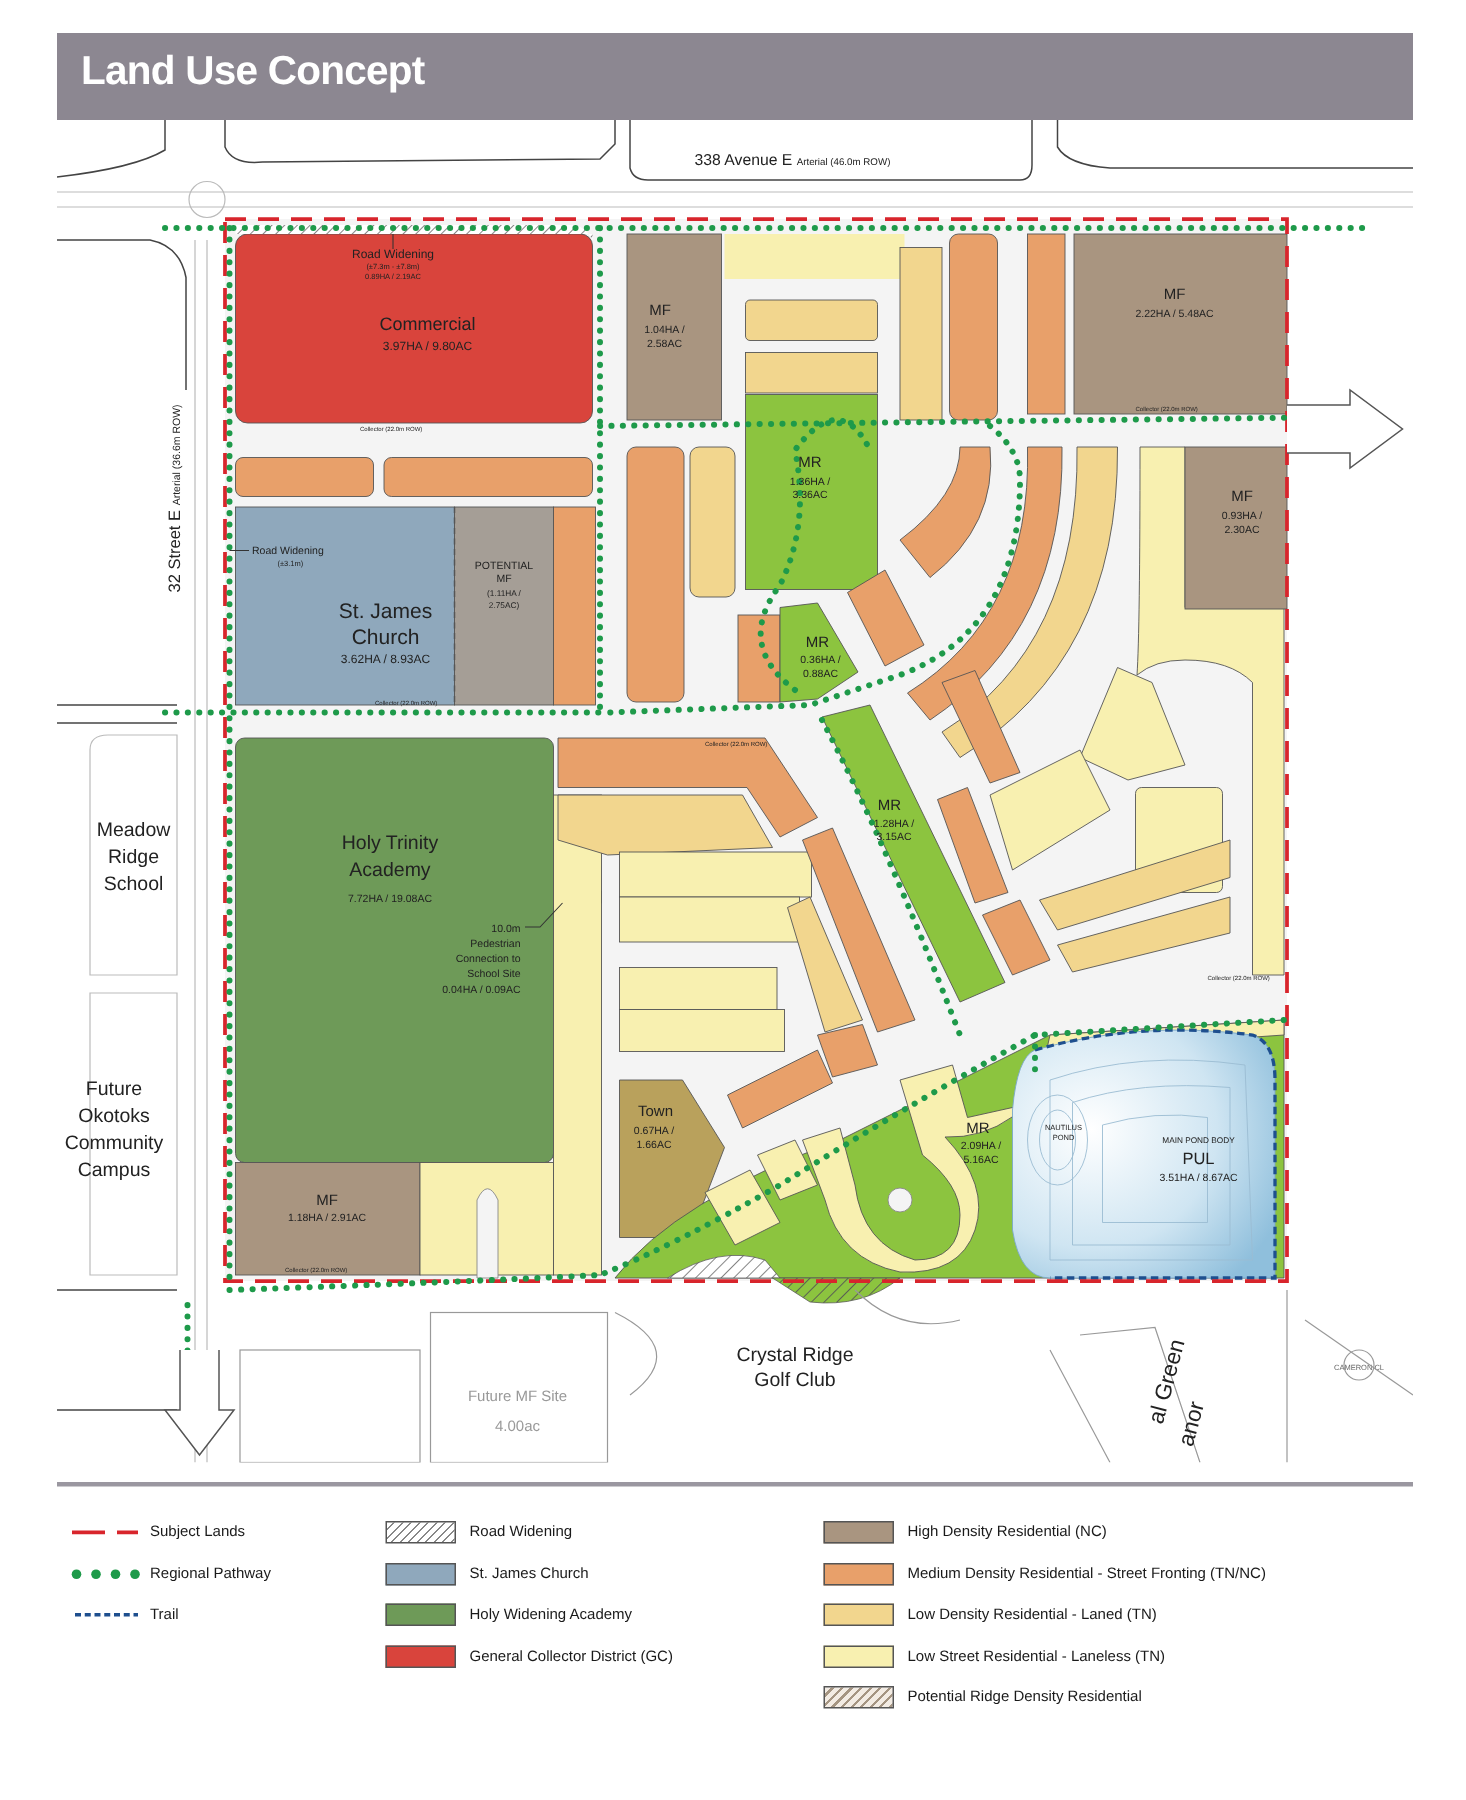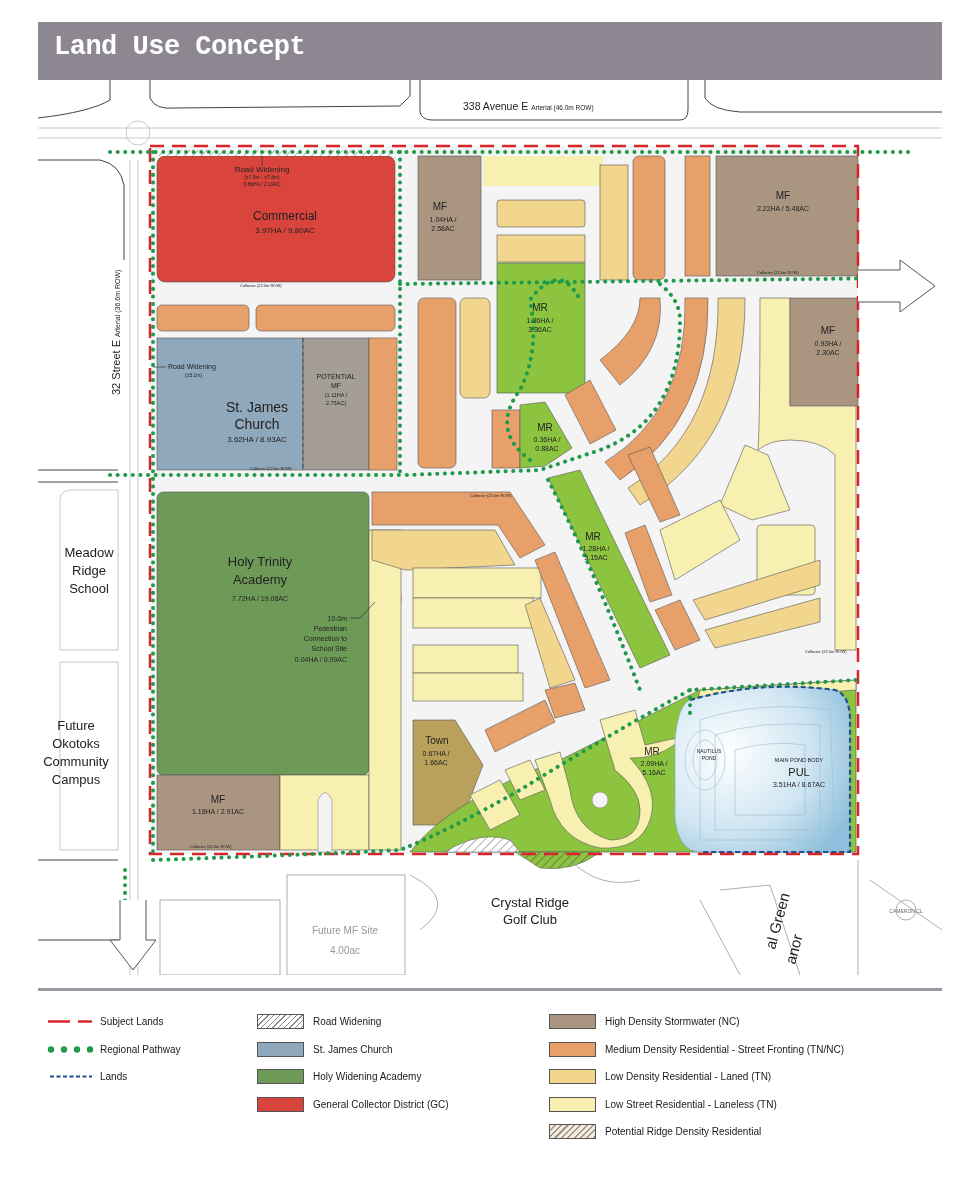--- a/index.html
+++ b/index.html
@@ -1,18 +1,18 @@
 <!DOCTYPE html>
 <html><head>
 <meta charset="utf-8">
 <style>
   html, body { margin:0; padding:0; background:#ffffff; }
   body { width:977px; height:1200px; position:relative; overflow:hidden; font-family:"Liberation Sans", sans-serif; }
   .header { position:absolute; left:38px; top:22px; width:904px; height:58px; background:#8c8791; }
-  .header h1 { margin:0; position:absolute; left:16px; top:10px; color:#ffffff; font-family:Liberation Mono, monospace; font-weight:bold; font-size:27px; letter-spacing:-0.5px; }
+  .header h1 { margin:0; position:absolute; left:16px; top:10px; color:#ffffff; font-family:Liberation Sans, sans-serif; font-weight:bold; font-size:27px; letter-spacing:-0.5px; }
   .map { position:absolute; left:38px; top:80px; width:904px; height:895px; }
   .map svg { display:block; }
   .divider { position:absolute; left:38px; top:988px; width:904px; height:3px; background:#9a97a0; }
   .legend { position:absolute; left:38px; top:1000px; width:939px; height:190px; font-size:10px; color:#1a1a1a; }
   .lcol { position:absolute; top:8px; }
   .lrow { height:27.5px; display:flex; align-items:center; white-space:nowrap; }
   .swatch { width:47px; height:15px; border:1px solid #555; margin-right:9px; flex-shrink:0; box-sizing:border-box; }
   .linesym { width:48px; height:15px; margin-right:6px; flex-shrink:0; position:relative; }
   .hatch { background: repeating-linear-gradient(135deg, #fff 0 3px, #888 3px 4px); }
   .hatch2 { background: repeating-linear-gradient(135deg, #f3ece4 0 3px, #a59582 3px 4.5px); }
@@ -299,21 +299,21 @@
           </svg>
       </span>
       <span>Regional Pathway</span>
     </div>
     <div class="lrow">
       <span class="linesym">
         <svg width="48" height="15">
             <line x1="4" y1="7.5" x2="46" y2="7.5" stroke="#1e4f8e" stroke-width="2.2" stroke-dasharray="4 2.5"></line>
           </svg>
       </span>
-      <span>Lands</span>
+      <span>Trail</span>
     </div>
   </div>
 
   <div class="lcol" style="left:219px;">
     <div class="lrow">
         <span class="swatch hatch"></span>
         <span>Road Widening</span>
       </div>
     <div class="lrow">
         <span class="swatch" style="background:#8fa8bc"></span>
@@ -325,21 +325,21 @@
       </div>
     <div class="lrow">
         <span class="swatch" style="background:#d9443c"></span>
         <span>General Collector District (GC)</span>
       </div>
   </div>
 
   <div class="lcol" style="left:511px;">
     <div class="lrow">
         <span class="swatch" style="background:#a99580"></span>
-        <span>High Density Stormwater (NC)</span>
+        <span>High Density Residential (NC)</span>
       </div>
     <div class="lrow">
         <span class="swatch" style="background:#e8a06a"></span>
         <span>Medium Density Residential -  Street Fronting (TN/NC)</span>
       </div>
     <div class="lrow">
         <span class="swatch" style="background:#f2d68e"></span>
         <span>Low Density Residential - Laned (TN)</span>
       </div>
     <div class="lrow">

